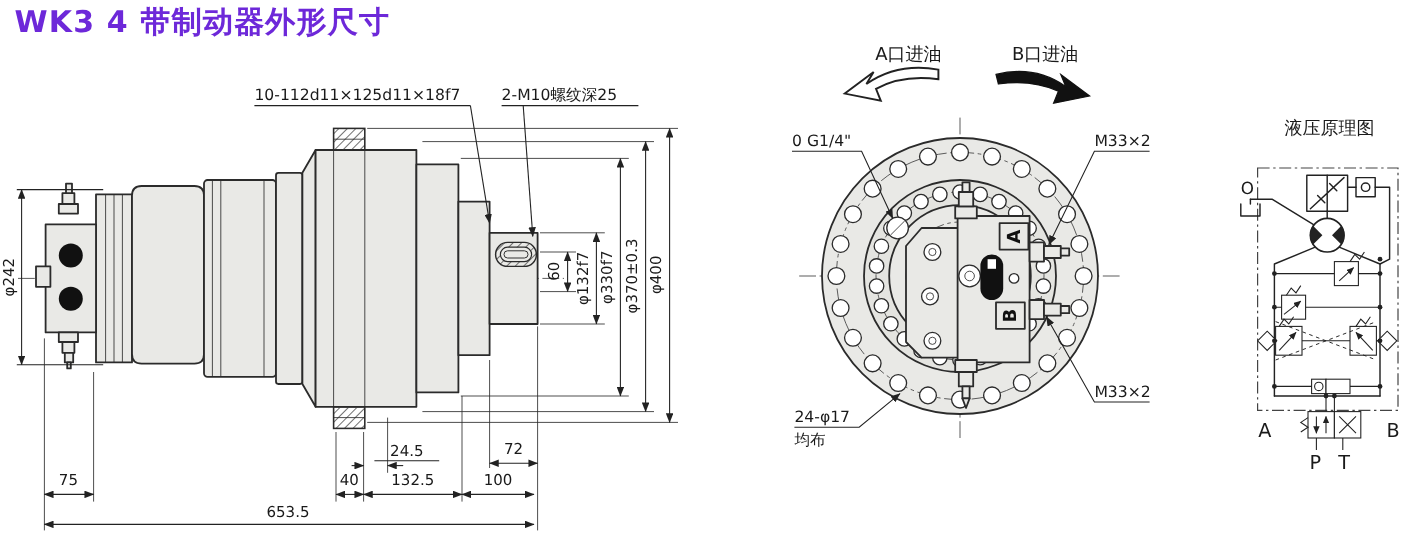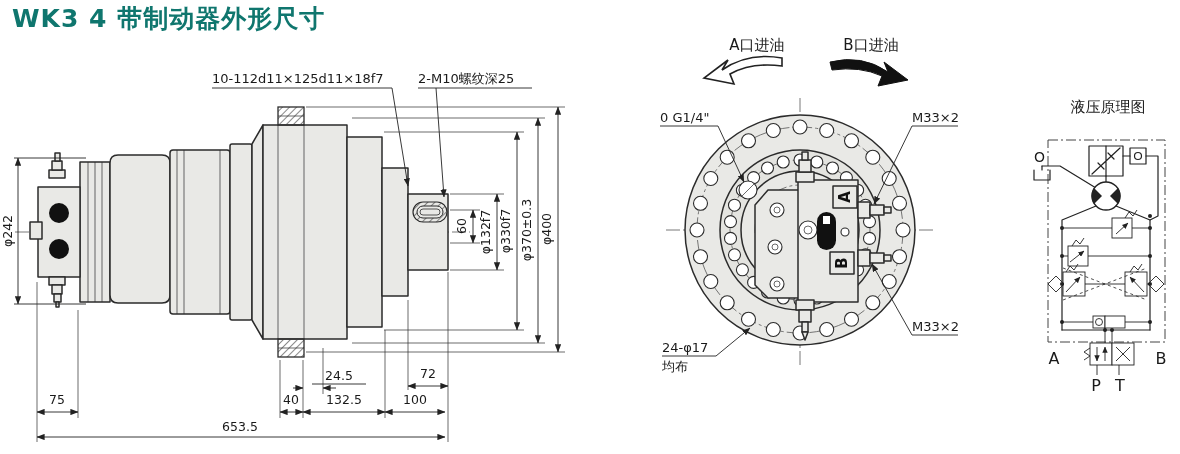--- a/index.html
+++ b/index.html
@@ -1,18 +1,18 @@
 <!DOCTYPE html>
 <html><head>
 <meta charset="utf-8">
 <style>
   html,body{margin:0;padding:0;background:#fff;}
   #stage{position:relative;width:1180px;height:454px;background:#ffffff;overflow:hidden;
          font-family:"DejaVu Sans","Liberation Sans",sans-serif;}
-  #title{position:absolute;left:12px;top:2px;font-size:25px;font-weight:600;color:#0f766e;
+  #title{position:absolute;left:12px;top:2px;font-size:25px;font-weight:600;color:#6d28d9;
          letter-spacing:1px;white-space:nowrap;}
   svg{position:absolute;overflow:visible;}
   .part{fill:#e9e9e6;stroke:#2b2b2b;stroke-width:1.5;stroke-linejoin:round;}
   .part2{fill:#e4e4e0;stroke:#2b2b2b;stroke-width:1.5;}
   .thin{stroke:#2b2b2b;stroke-width:.7;fill:none;}
   .dim{stroke:#222;stroke-width:.9;fill:none;}
   .cl{stroke:#555;stroke-width:.8;fill:none;stroke-dasharray:14 3 3 3;}
   .dtxt{font-size:12.5px;fill:#1a1a1a;}
   .ctxt{font-size:13px;fill:#1a1a1a;}
   .cjk{font-size:15px;fill:#1a1a1a;font-weight:500;}

